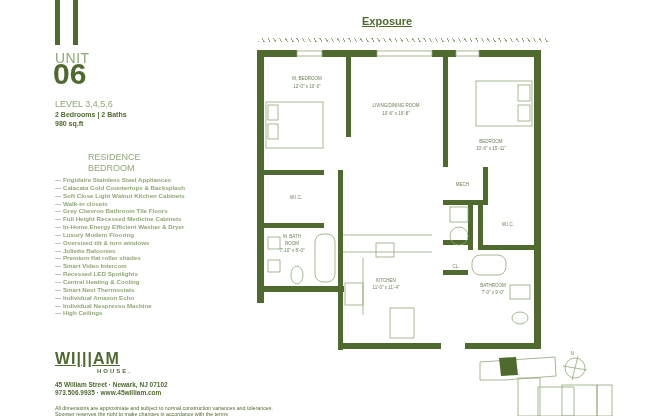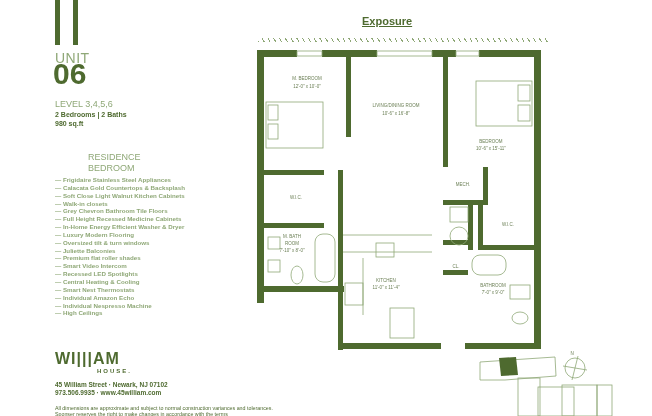--- a/index.html
+++ b/index.html
@@ -8,21 +8,21 @@
   .logo-bars span { position:absolute; top:0; width:5px; height:45px; background:#4e6a2f; }
   .unit-label { position:absolute; left:55px; top:50px; font-size:14px; letter-spacing:0.5px; color:#8fa877; }
   .unit-num { position:absolute; left:53px; top:59px; font-size:30px; font-weight:bold; color:#4e6a2f; line-height:30px; }
   .level { position:absolute; left:55px; top:99px; font-size:9px; color:#8fa877; }
   .meta { position:absolute; left:55px; font-size:7px; font-weight:bold; color:#4e6a2f; }
   .features-title { position:absolute; left:63px; top:152px; font-size:9px; color:#8fa877; line-height:11px;margin-left:25px; }
   .features { position:absolute; left:55px; top:176px; margin:0; padding:0; list-style:none; }
   .features li { font-size:6.2px; font-weight:bold; color:#8fa877; height:7.85px; line-height:7.85px; white-space:nowrap; }
   .features li::before { content:"— "; }
   .brand { position:absolute; left:55px; top:350px; }
-  .brand-main { font-size:16px; font-weight:bold; color:#4e6a2f; letter-spacing:1px; }
+  .brand-main { font-size:16px; font-weight:bold; color:#4e6a2f; letter-spacing:1px;text-decoration:underline; }
   .brand-sub { position:absolute; left:42px; top:18px; font-size:6px; font-weight:bold; letter-spacing:2px; color:#4e6a2f; }
   .address { position:absolute; left:55px; font-size:6.5px; font-weight:bold; color:#4e6a2f; }
   .disclaimer { position:absolute; left:55px; top:405px; width:230px; font-size:5.3px; color:#4e6a2f; line-height:6px; }
   .exposure { position:absolute; left:362px; top:15px; font-size:11px; font-weight:bold; color:#4e6a2f;text-decoration:underline; }
   .hatch { position:absolute; left:258px; top:38px; width:290px; height:4px;
            background:repeating-linear-gradient(60deg, #8fa877 0 1px, transparent 1px 5px); }
   svg.plan { position:absolute; left:0; top:0; }
   .room-label { font-family:"Liberation Sans", sans-serif; font-size:4.5px; fill:#6b7f55; text-anchor:middle; }
 </style>
 </head>

